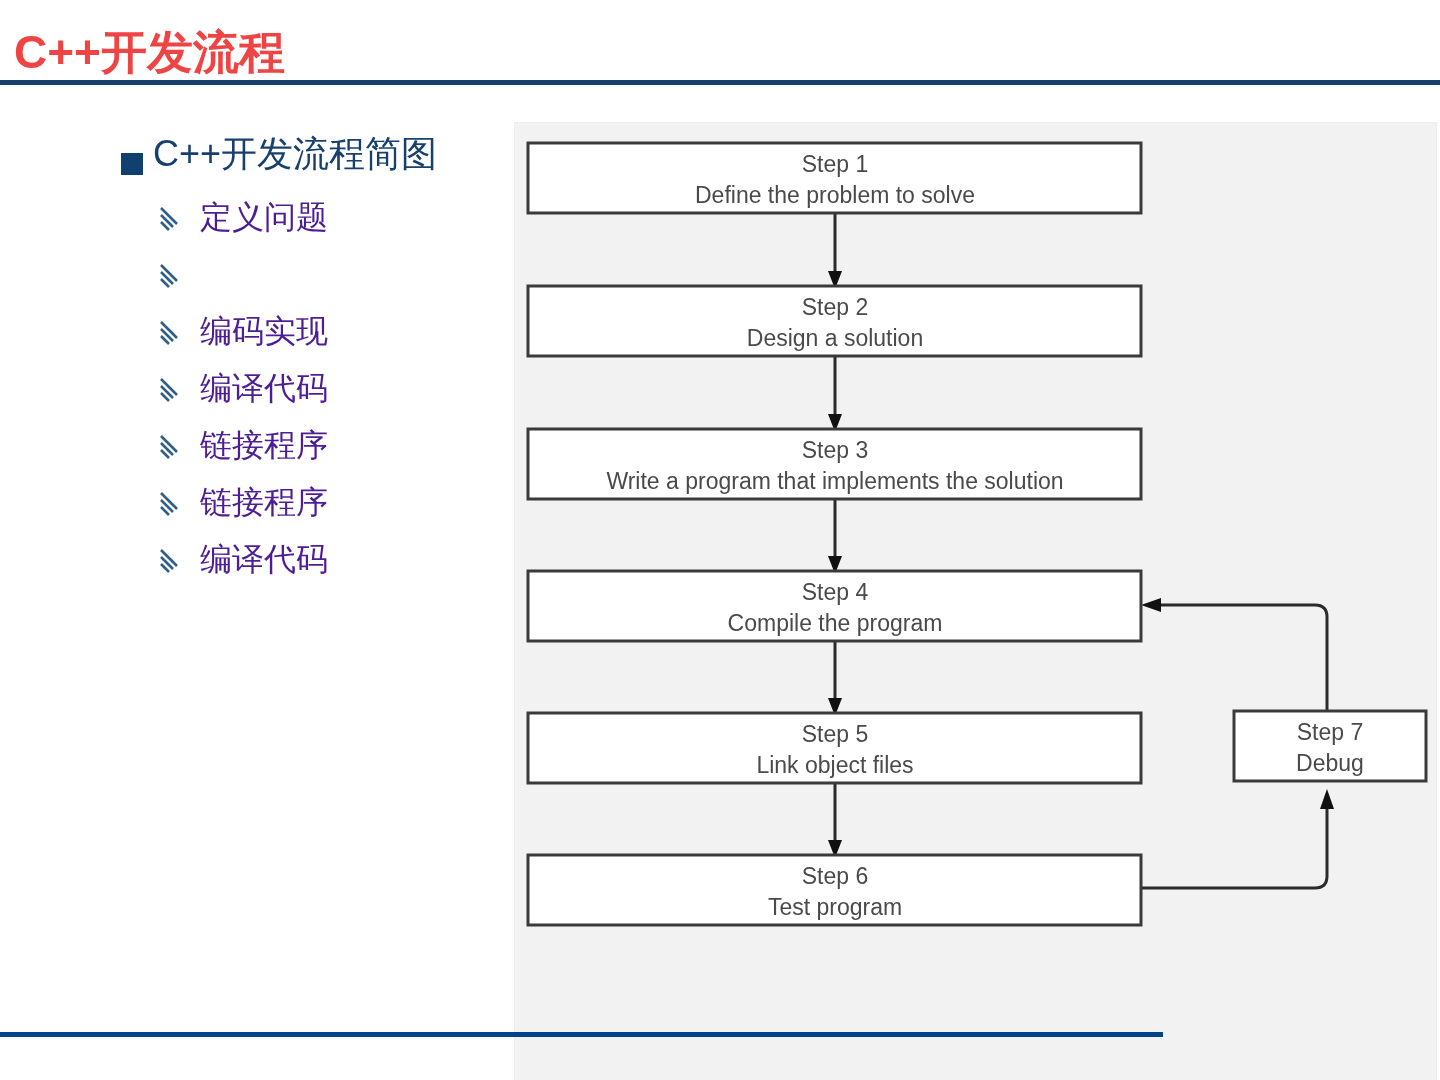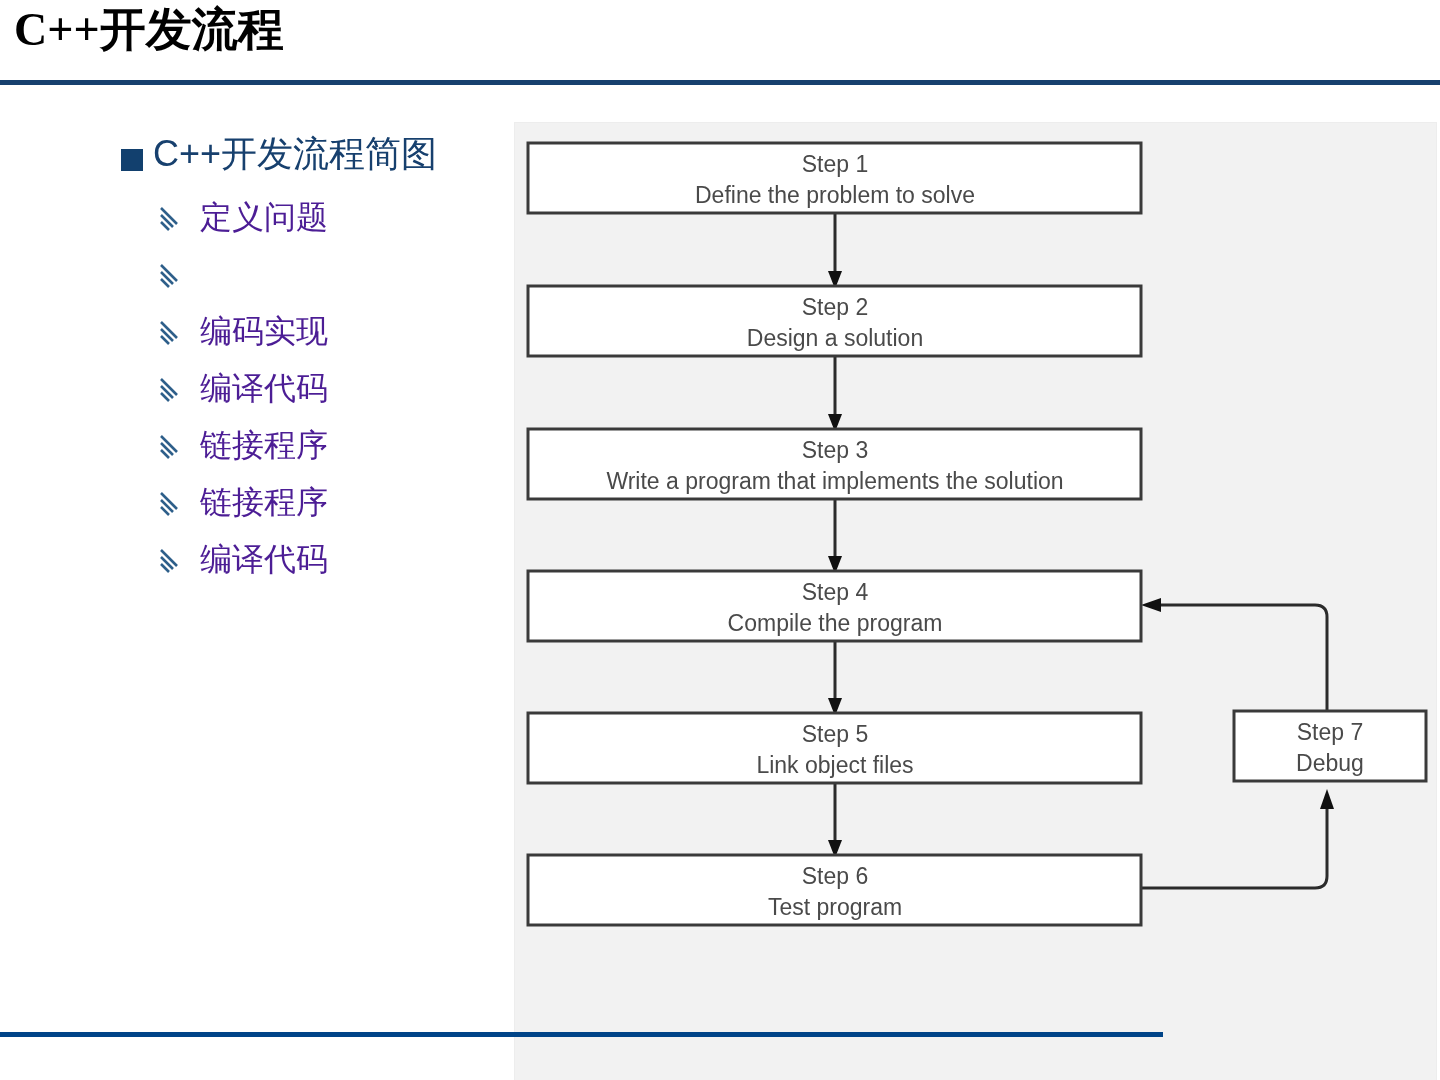--- a/index.html
+++ b/index.html
@@ -12,28 +12,27 @@
     background: #ffffff;
     font-family: "Liberation Sans", "DejaVu Sans", sans-serif;
     overflow: hidden;
     position: relative;
   }
 
   
   #slide-title {
     position: absolute;
     left: 14px;
-    top: 6px;
+    top: 28px;
     font-size: 46px;
     font-weight: bold;
-    color: #000000;
+    color: #ef4444;
     letter-spacing: 0px;
     line-height: 1.05;
     white-space: nowrap;
-    font-family: Liberation Serif, serif;
   }
   #title-rule {
     position: absolute;
     left: 0;
     top: 80px;
     width: 1440px;
     height: 5px;
     background: #17406E;
   }
 
@@ -49,21 +48,21 @@
 
   
   #outline {
     position: absolute;
     left: 85px;
     top: 132px;
     width: 440px;
   }
   .lvl1 {
     display: flex;
-    align-items: center;
+    align-items: flex-end;
     gap: 10px;
     margin-bottom: 14px;
     padding-left: 36px;
   }
   .sq-bullet {
     width: 22px;
     height: 22px;
     background: #12406E;
     flex: 0 0 auto;
     margin-top: 12px;

